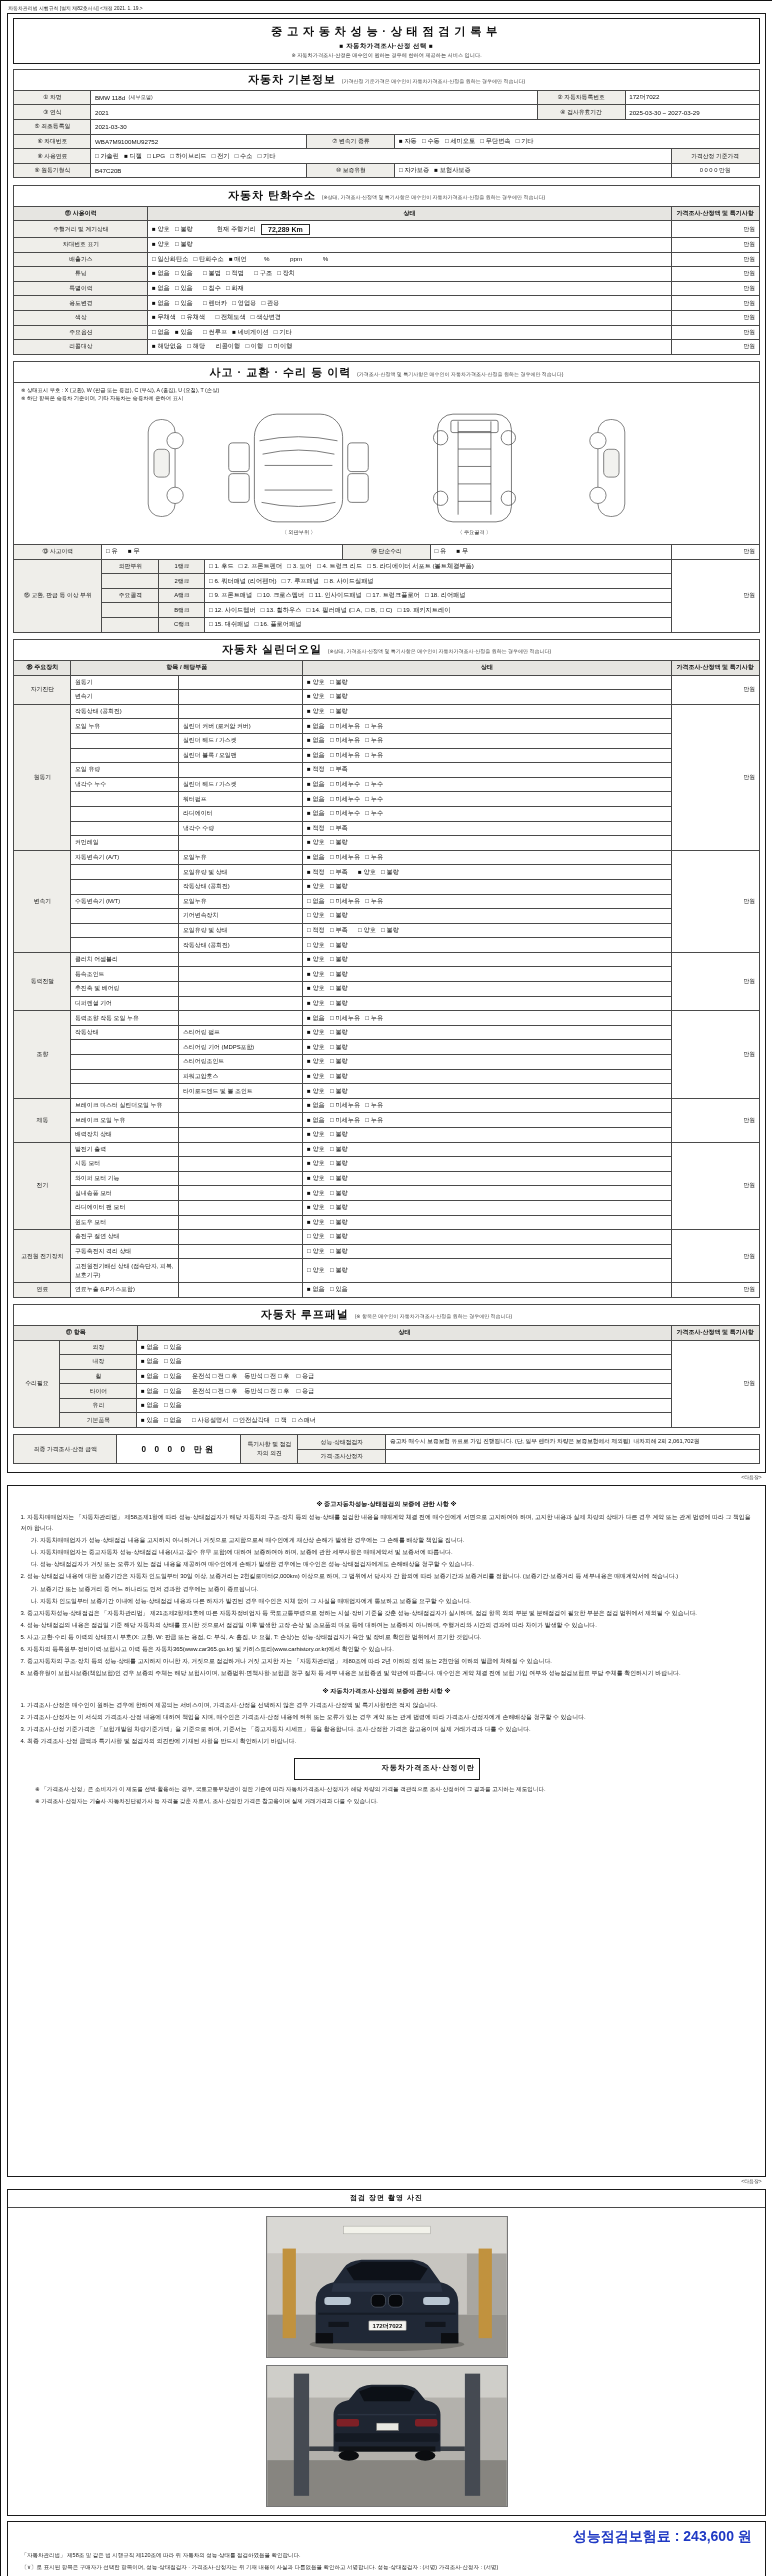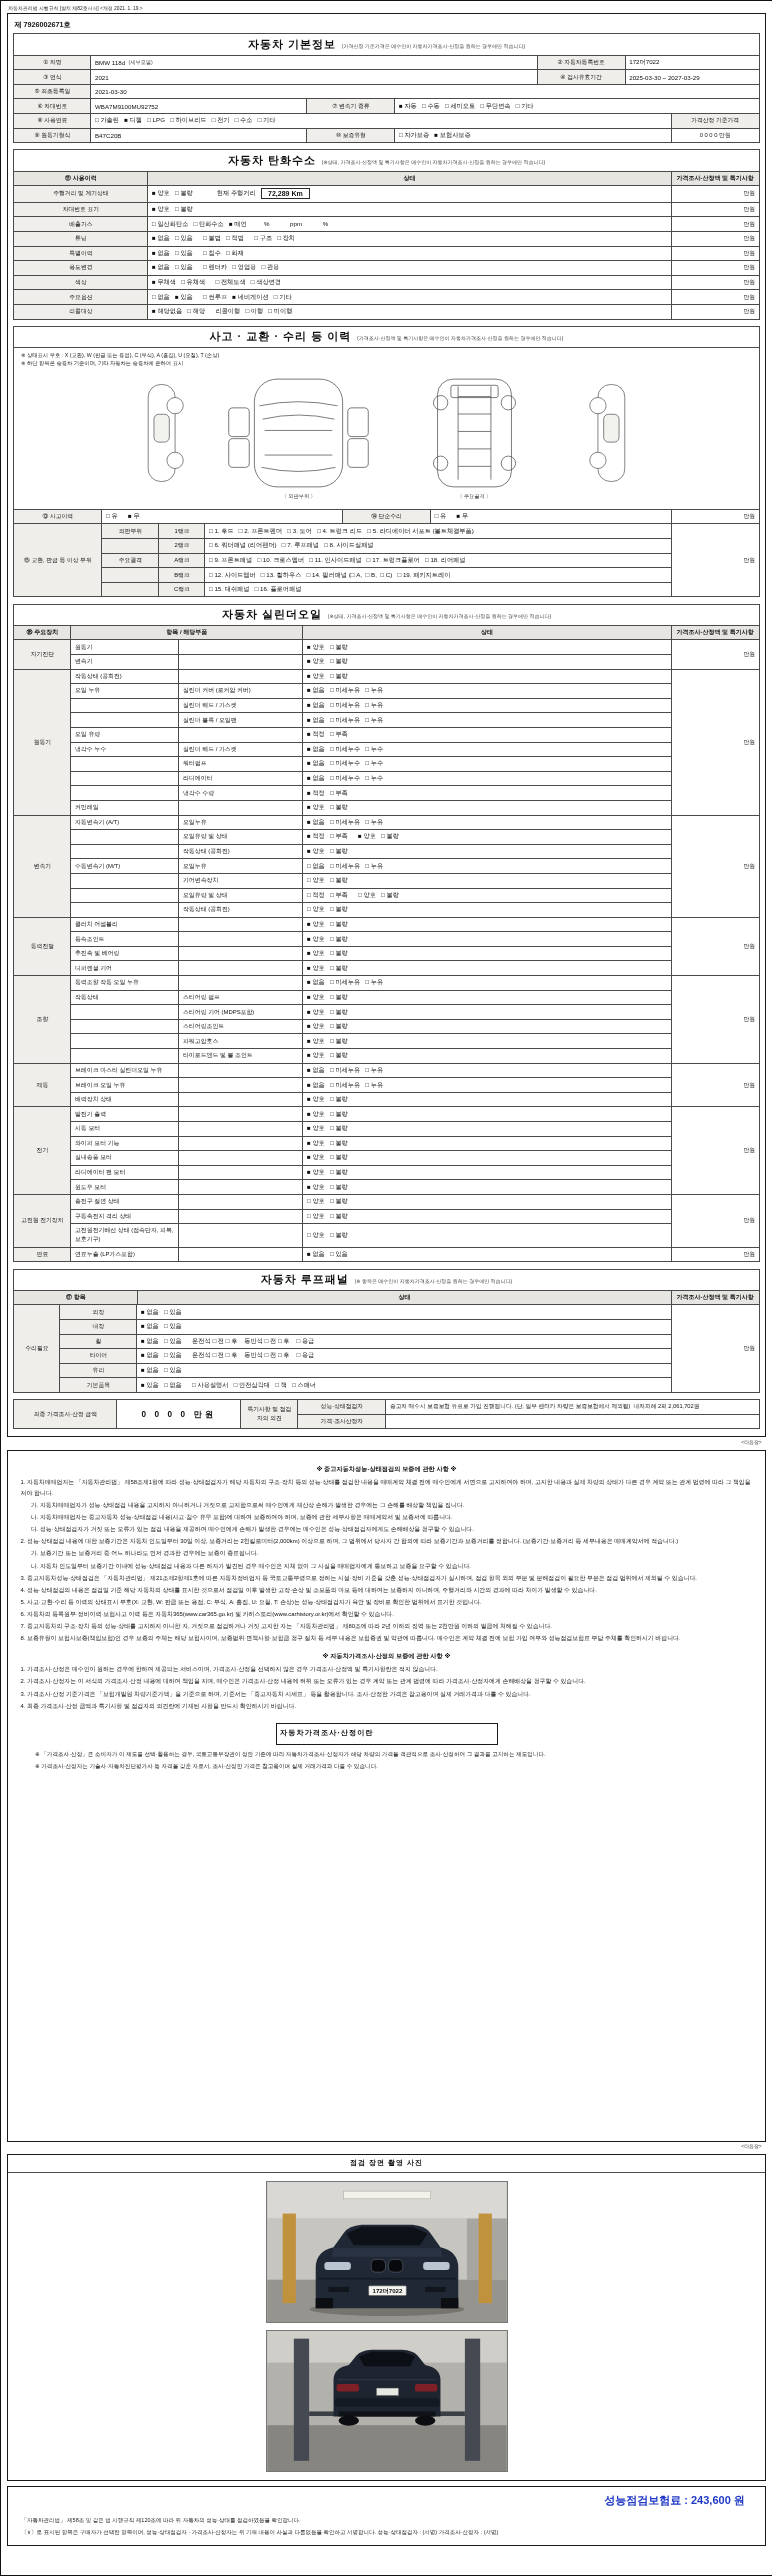--- a/index.html
+++ b/index.html
@@ -41,44 +41,48 @@
 .grows{flex:1;min-width:0}
 .dc1{width:108px;font-size:5.9px}
 .dc2{width:124px;font-size:5.9px}
 .bigv{font-size:8.2px;font-weight:bold;letter-spacing:3.1px;justify-content:center}
 .notice-title{font-size:7.7px;font-weight:bold;text-align:center;border-bottom:0.8px solid #1a1a1a;padding:4.1px}
 .nbody{padding:6.2px 11.3px 8.2px;font-size:5.9px;line-height:1.8;min-height:690px}
 .ni{margin:1.5px 0;white-space:pre-wrap}
 .ni.h{font-weight:bold;text-align:center;margin:6.2px 0 3.1px;font-size:6.2px}
 .ni.n{margin-left:1px}
 .ni.s{margin-left:11.3px}
-.aboutbox{border:0.8px solid #1a1a1a;width:222px;margin:11.3px auto 5.2px;text-align:left;font-weight:bold;font-size:7.2px;padding:3.6px;letter-spacing:1px}
+.aboutbox{border:0.8px solid #1a1a1a;width:186px;margin:11.3px auto 5.2px;text-align:right;font-weight:bold;font-size:7.2px;padding:3.6px;letter-spacing:1px}
 .aline{font-size:5.6px;margin:2.6px 15.5px;line-height:1.6}
 .ptitle{font-weight:bold;text-align:center;font-size:7px;padding:3.6px;border-bottom:0.5px solid #4a4a4a;letter-spacing:1px}
 .photo{width:242px;height:142px;margin:7.7px auto;border:0.5px solid #777;display:block;background:#bbb}
 .np{font-size:4.9px;text-align:right;color:#333;padding:1.5px 4.1px 4.6px}
 .signbox{margin-top:5.2px}
 .sign-title{font-weight:bold;text-align:center;font-size:7.2px;padding:3.6px;border-bottom:0.5px solid #4a4a4a;letter-spacing:3.1px}
 .signbody{position:relative;padding:6.2px 13.4px 8.2px;min-height:49px}
-.fee{position:absolute;right:20px;top:6.2px;color:#1f39c4;font-weight:bold;font-size:11px}
+.fee{position:absolute;right:13px;top:6.2px;color:#1f39c4;font-weight:bold;font-size:14px}
 .signline{font-size:5.5px;color:#222;margin-top:3.1px;line-height:1.6}
 .signline.first{margin-top:23px}
 </style>
 </head>
 <body>
 
 <div class="frame">
 
   <div class="topnote">자동차관리법 시행규칙 [별지 제82호서식] &lt;개정 2021. 1. 19.&gt;</div>
 
   <div class="box">
     <div style="padding:4.1px 5.2px 1px">
 
-
-      <div class="docno">제 7926002671호</div>
+      <div class="box hdr">
+        <div class="t">중고자동차성능·상태점검기록부</div>
+        <div class="s">■ 자동차가격조사·산정 선택 ■</div>
+        <div class="n">※ 자동차가격조사·산정은 매수인이 원하는 경우에 한하여 제공하는 서비스 입니다.</div>
+      </div>
+
 
       <div class="sect">
         <div class="stitle">
           <b>자동차 기본정보</b>
           <span class="sub">(가격산정 기준가격은 매수인이 자동차가격조사·산정을 원하는 경우에만 적습니다)</span>
         </div>
         <div class="tbl">
           <div class="r">
             <div class="c lab w150">① 차명</div>
             <div class="c val flex1"><span>BMW 118d</span>&nbsp;&nbsp;<span style="font-size:5.2px;color:#444">(세부모델)</span></div>

